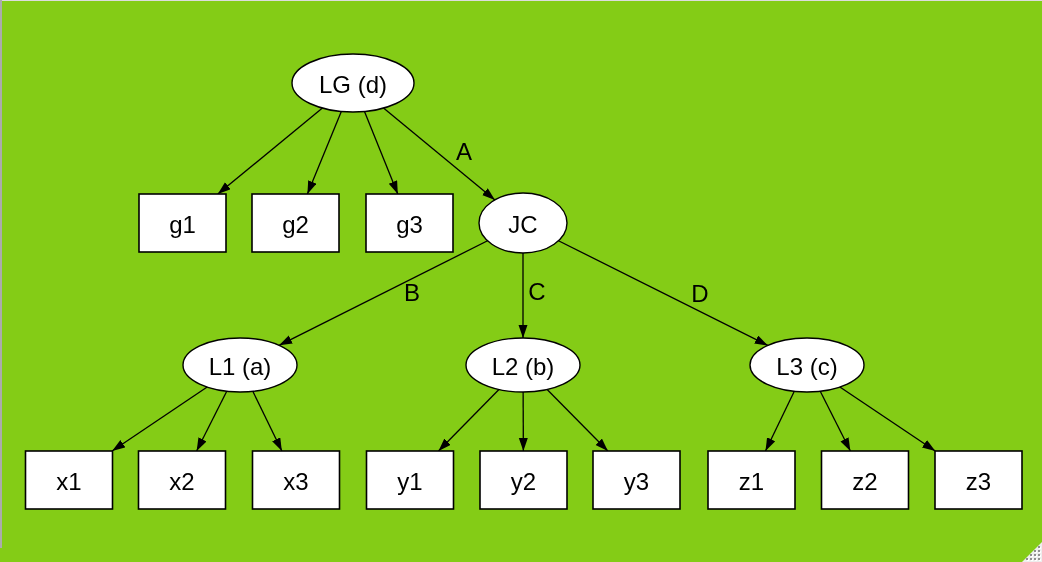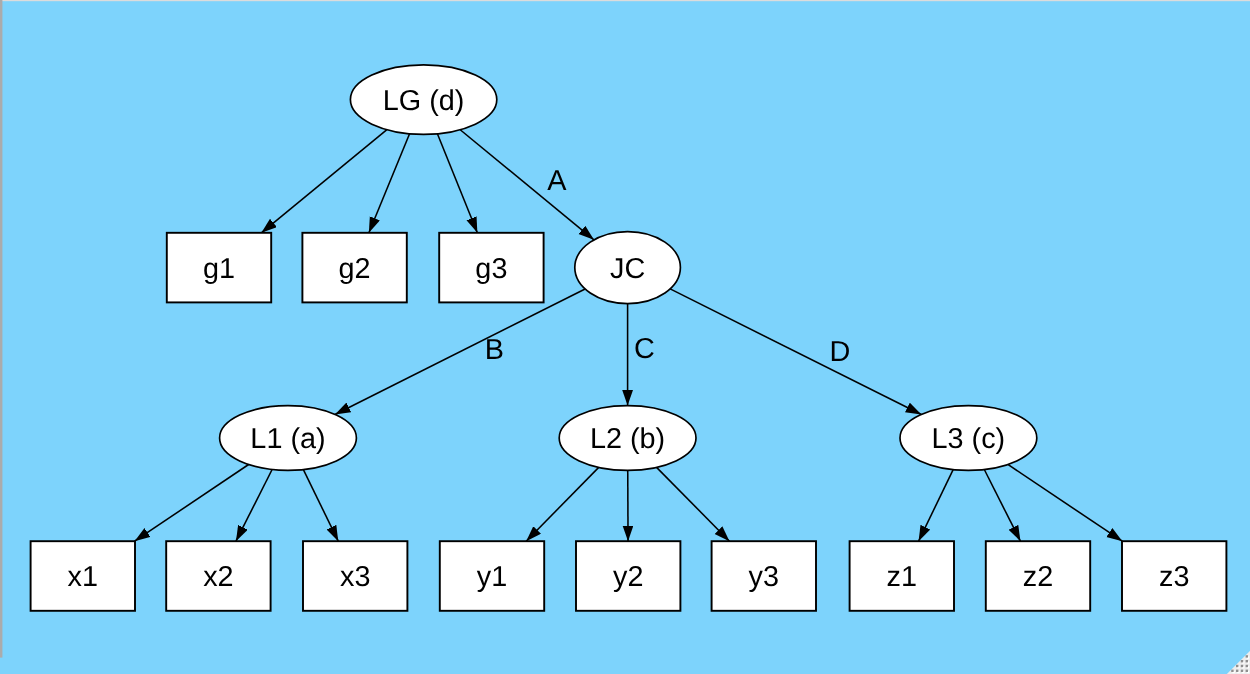--- a/index.html
+++ b/index.html
@@ -1,19 +1,19 @@
 <!DOCTYPE html>
 <html><head>
 <meta charset="utf-8">
 <style>
   html,body { margin:0; padding:0; background:#ffffff; }
   .window {
     position:relative;
     width:1042px; height:562px;
-    background:#7dd3fc;
+    background:#84cc16;
     overflow:hidden;
     font-family:"Liberation Sans", sans-serif;
   }
   .border-top {
     position:absolute; left:0; top:0;
     width:1042px; height:1px;
     background:#dcdcdc;
   }
   .border-left {
     position:absolute; left:0; top:0;

